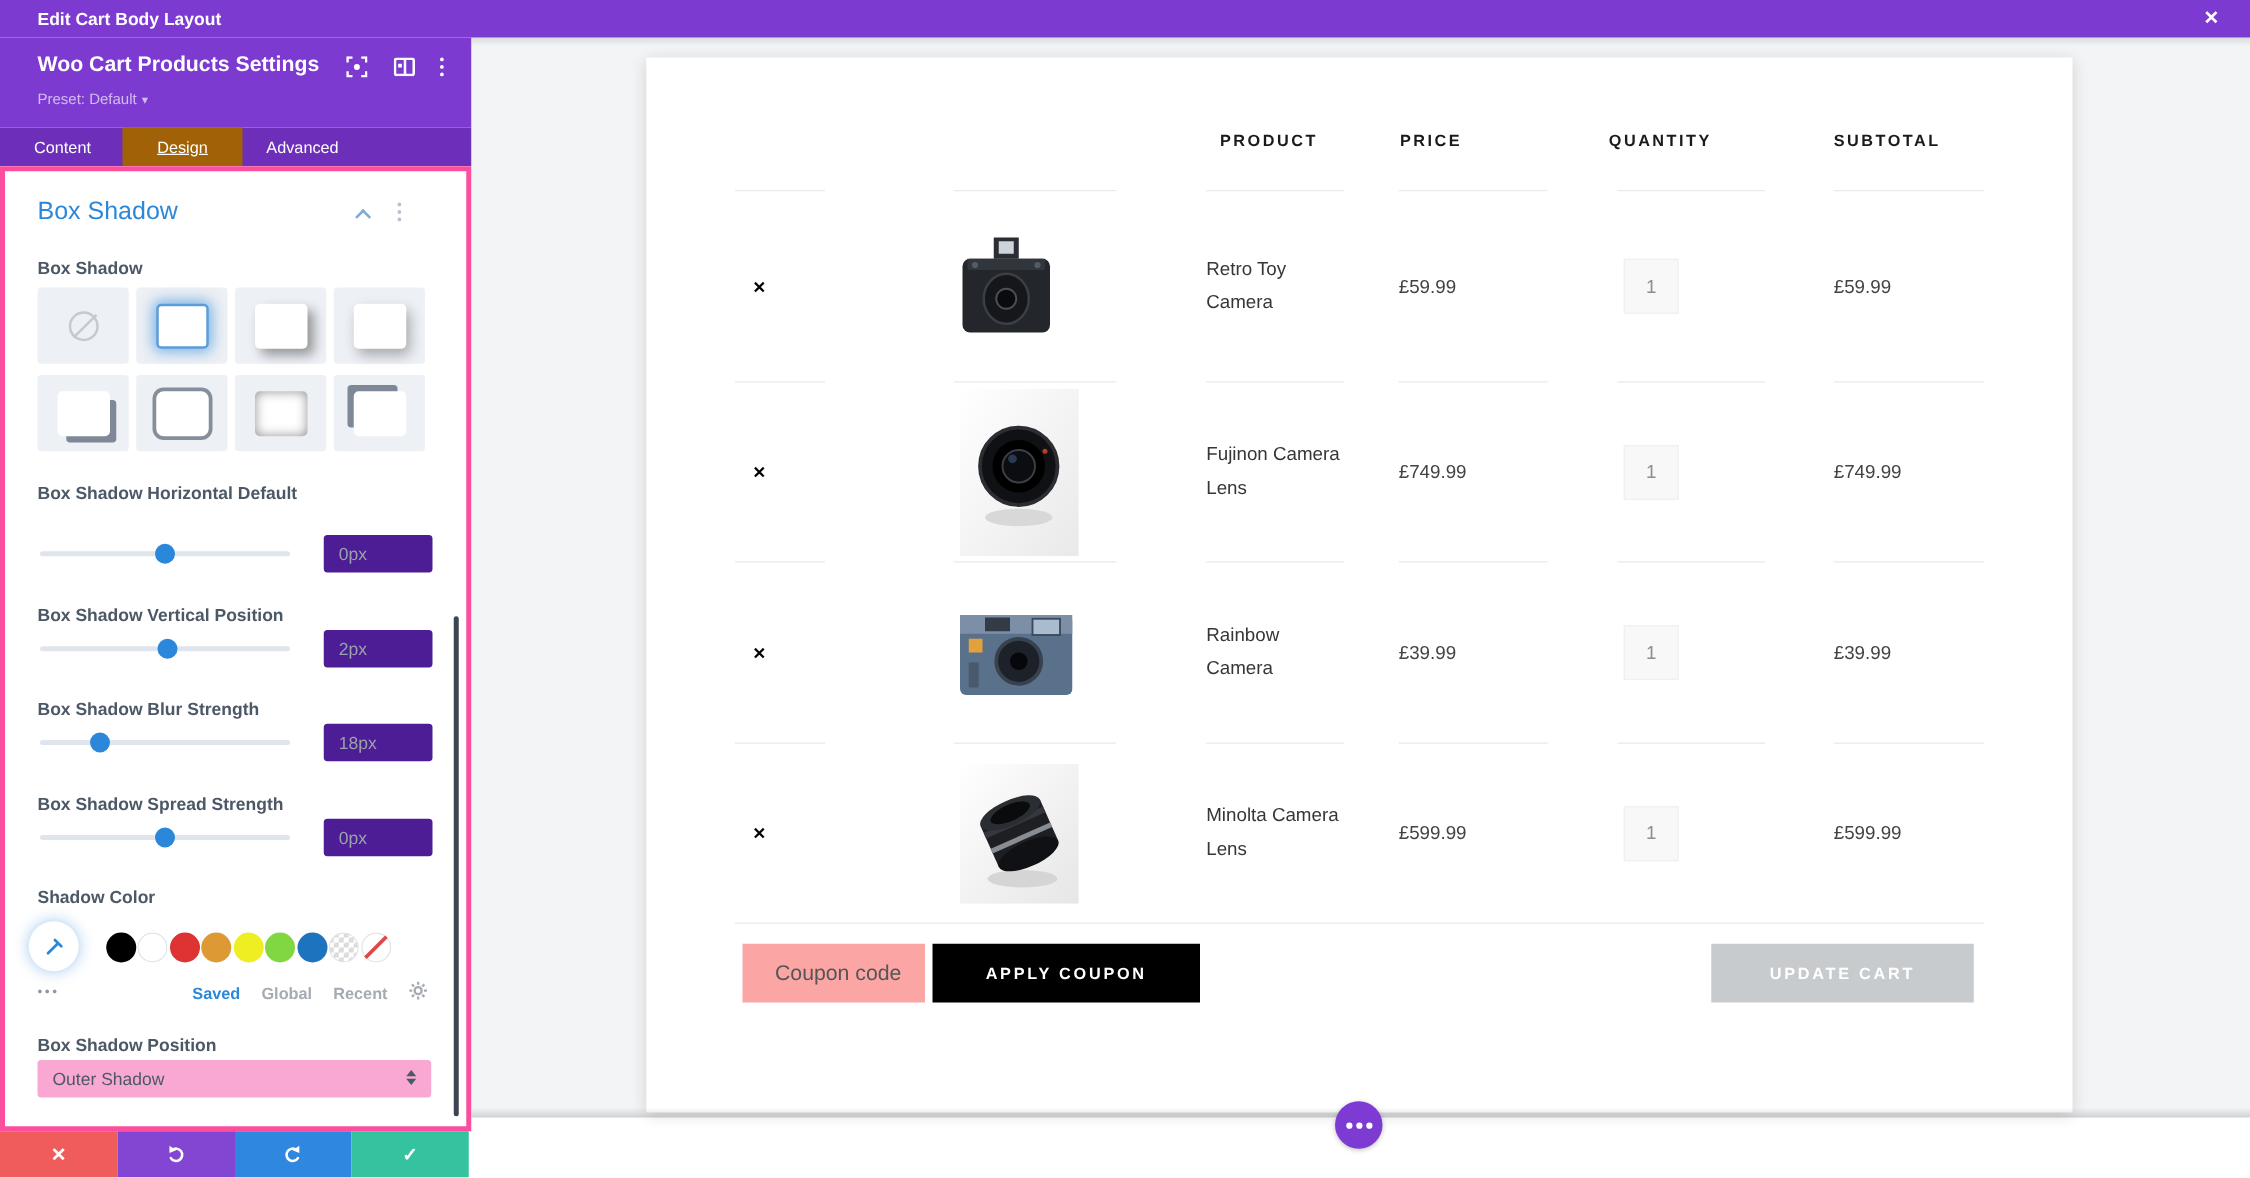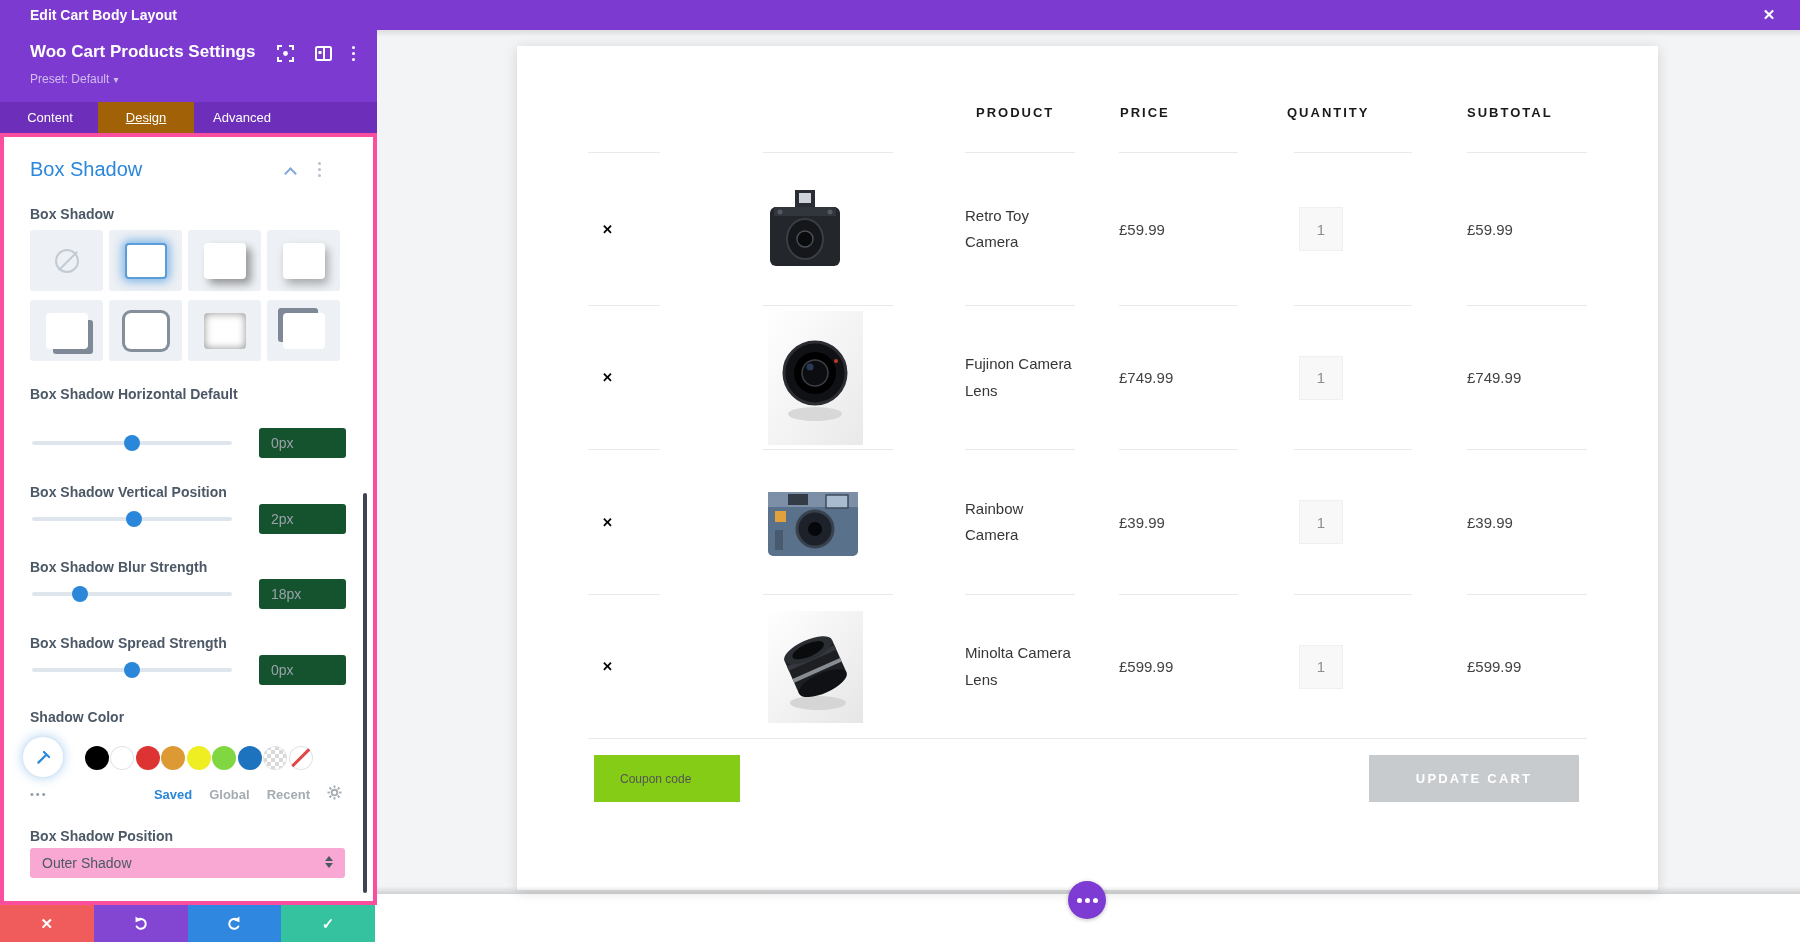--- a/index.html
+++ b/index.html
@@ -68,21 +68,21 @@
 
   .slider-label { left:26px; max-width:235px; }
   .sl1 { top:247px; } .sl2 { top:345px; } .sl3 { top:420px; } .sl4 { top:496px;text-align:center; }
   .slider-row { left:26px; width:320px; height:30px; }
   .sr1 { top:291px; } .sr2 { top:367px; } .sr3 { top:442px; } .sr4 { top:518px; }
   .track { position:absolute; left:2px; top:13px; width:200px; height:4px;
     background:#dfe5ec; border-radius:2px; cursor:pointer; }
   .thumb { position:absolute; top:-6px; width:16px; height:16px; border-radius:50%;
     background:#2b87da; transform:translateX(-50%); cursor:pointer; }
   .val-box { position:absolute; right:4px; top:0; width:87px; height:30px;
-    background:#14532d; border-radius:3px; font-size:14px; color:#9aa2ab;
+    background:#4c1d95; border-radius:3px; font-size:14px; color:#9aa2ab;
     line-height:30px; padding-left:12px; cursor:text; }
 
   .lbl-color { left:26px; top:570px; }
   .swatch-row { left:19px; top:600px; height:44px; width:330px; }
   .eyedropper { position:absolute; left:0; top:0; width:40px; height:40px; border-radius:50%;
     background:#fff; box-shadow:0 0 0 1px #d8e7f6, 0 0 12px rgba(43,135,218,.45);
     display:flex; align-items:center; justify-content:center; cursor:pointer; }
   .swatch { position:absolute; top:9px; width:24px; height:24px; border-radius:50%; cursor:pointer; }
   .swatch.light { box-shadow:inset 0 0 0 1px #e0e3e8; }
   .swatch-none { background:#fff; position:relative; overflow:hidden; }
@@ -148,21 +148,21 @@
   .prod-name { font-size:15px; color:#363636; line-height:1.75; }
   .price-txt { font-size:15px; color:#434343; }
   .qty-box { width:44px; height:44px; margin-left:5px; background:#f8f8f8;
     border:1px solid #f0f0f0; display:flex; align-items:center; justify-content:center;
     font-size:15px; color:#8e8e8e; cursor:text; }
   .thumb-img { margin-left:5px; display:block; }
 
   .footer-line { position:absolute; left:71px; top:692px; width:999px; height:0;
     border-top:1px solid #e9e9e9; }
   .coupon-input { position:absolute; left:77px; top:709px; width:146px; height:47px;
-    background:#84cc16; border:none; outline:none; padding-left:26px; font-size:12px;
+    background:#fca5a5; border:none; outline:none; padding-left:26px; font-size:17px;
     color:#555; font-family:"Liberation Sans",sans-serif; }
   .coupon-input::placeholder { color:#555; opacity:1; }
   .apply-btn { position:absolute; left:229px; top:709px; width:214px; height:47px;
     background:#000; color:#fff; font-size:13px; font-weight:bold; letter-spacing:2.2px;
     display:flex; align-items:center; justify-content:center; cursor:pointer; }
   .update-btn { position:absolute; left:852px; top:709px; width:210px; height:47px;
     background:#c8cbcd; color:#fff; font-size:13px; font-weight:bold; letter-spacing:2.2px;
     display:flex; align-items:center; justify-content:center; cursor:pointer; }
 
   .fab { position:absolute; left:1068px; top:881px; width:38px; height:38px;
@@ -518,20 +518,21 @@
       <div class="cell c5">
           <div class="qty-box">1</div>
         </div>
       <div class="cell c6">
           <span class="price-txt">£599.99</span>
         </div>
     </div>
 
     <div class="footer-line"></div>
     <input class="coupon-input" placeholder="Coupon code" style="">
+    <div class="apply-btn">APPLY COUPON</div>
     <div class="update-btn">UPDATE CART</div>
   </div>
 </div>
 
 <div class="fab">
     <i></i>
     <i></i>
     <i></i>
   </div>
 

